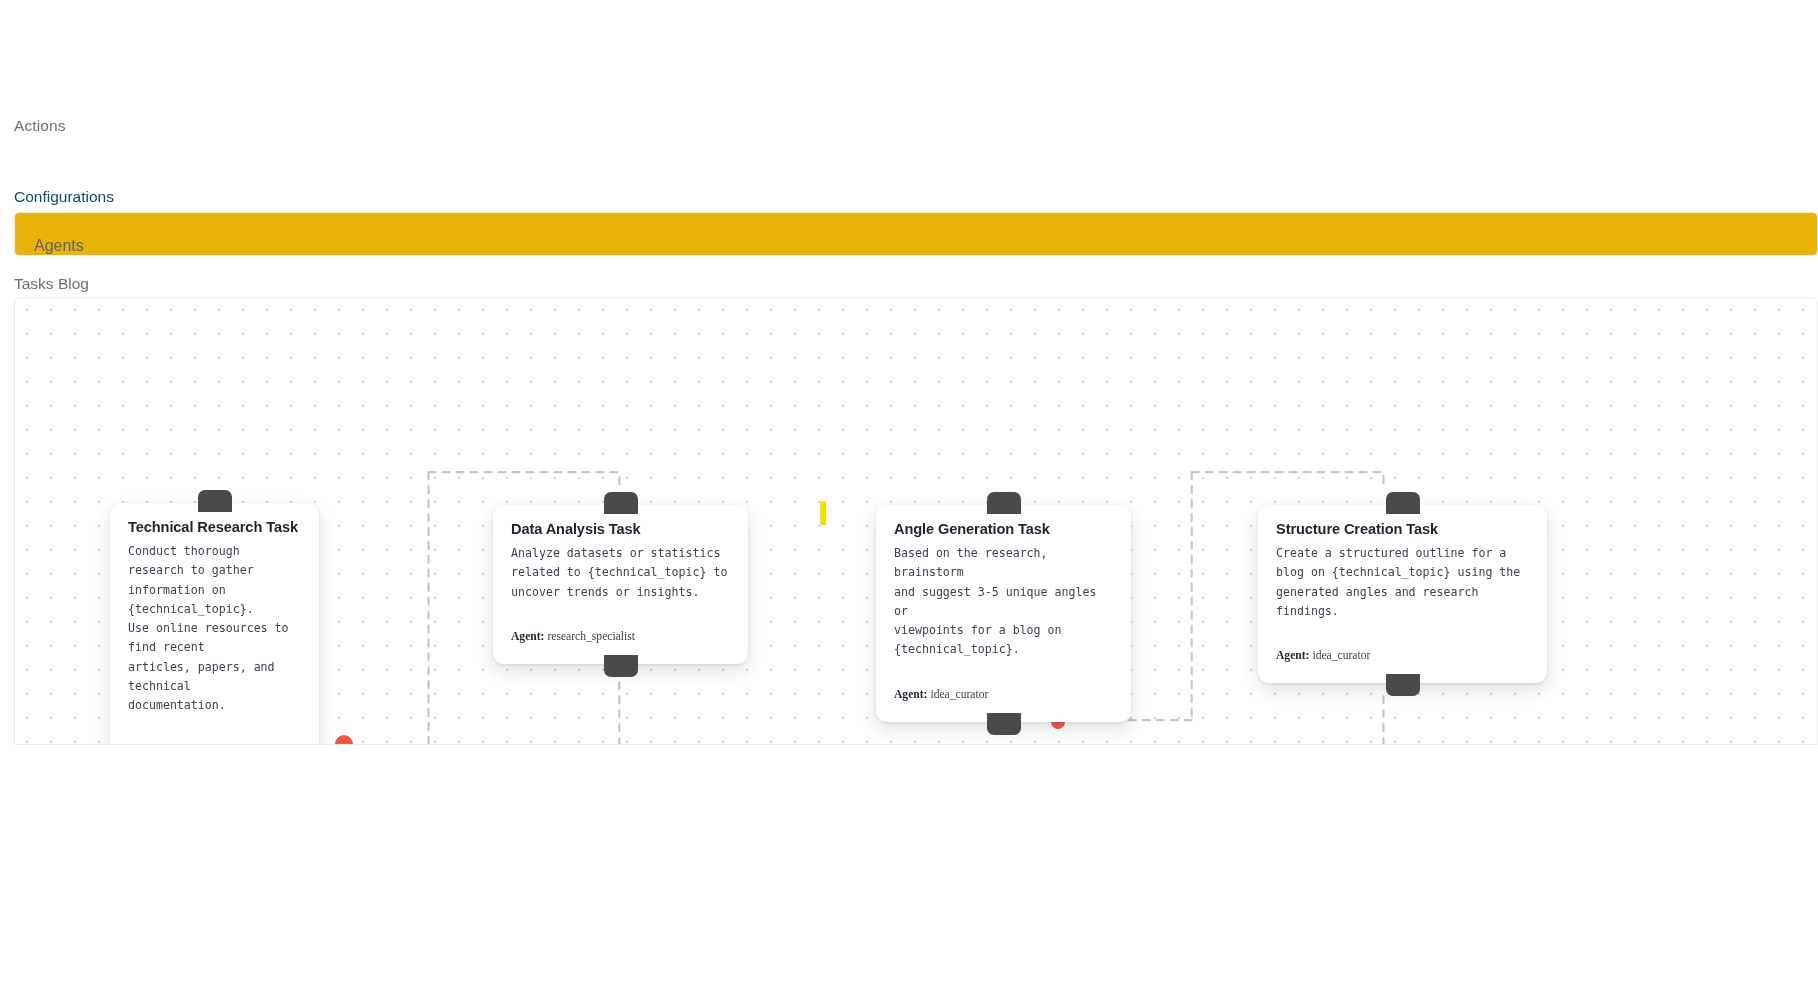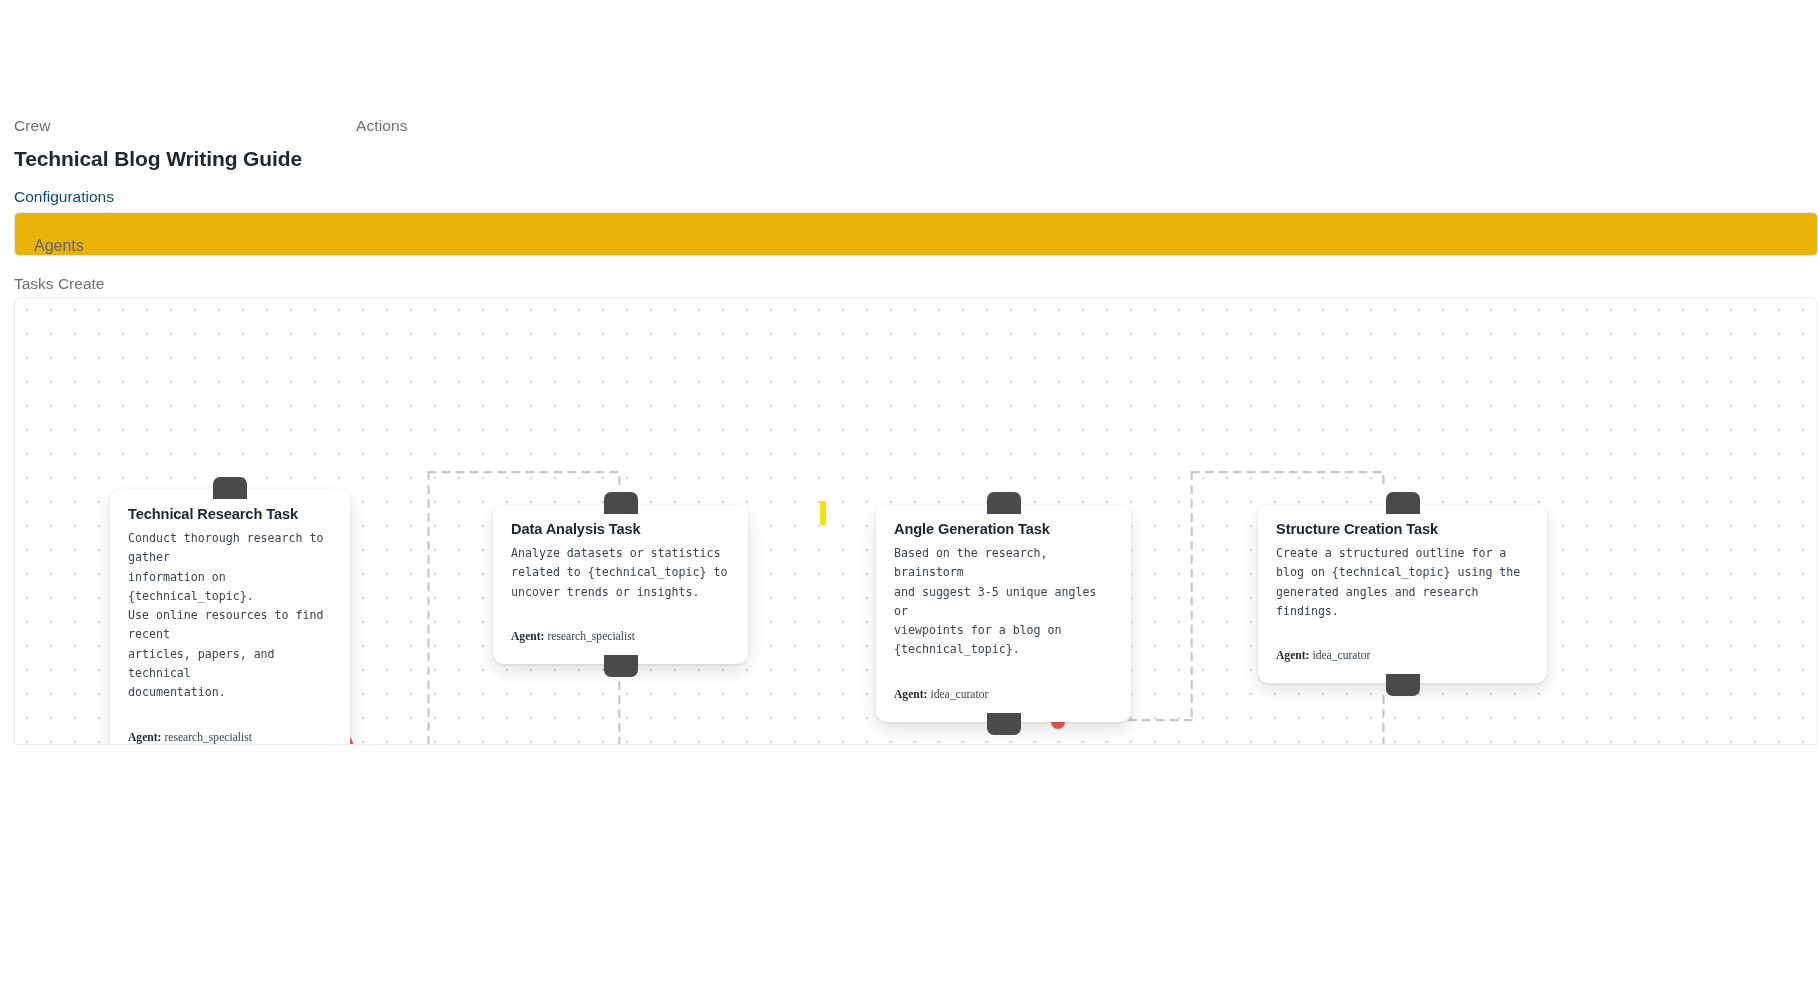--- a/index.html
+++ b/index.html
@@ -116,35 +116,31 @@
     position: absolute; width: 6px; height: 24px;
     background: #f4e10a; border-radius: 1px;
   }
 </style>
 </head>
 <body>
 
 <div class="page">
 
   <div class="header-row">
-    <div class="crew-block">
-      <div class="field-label">Crew</div>
-      <div class="crew-title">Technical Blog Writing Guide</div>
-    </div>
     <div class="actions-block">
       <div class="field-label">Actions</div>
     </div>
   </div>
 
   <div class="section-label-config">Configurations</div>
   <div class="agents-panel">
     <div class="agents-panel-label">Agents</div>
   </div>
 
-  <div class="section-label-tasks">Tasks Create</div>
+  <div class="section-label-tasks">Tasks Blog</div>
 
   <div class="canvas">
 
     <svg class="edges" viewBox="0 0 1804 448" preserveAspectRatio="none">
       <g fill="none" stroke="#c6c6cc" stroke-width="2.2" stroke-dasharray="7 7" stroke-linecap="round">
 
         <path d="M223 410 L223 460"></path>
 
         <path d="M414 175 L414 460"></path>
 
@@ -161,21 +157,21 @@
       </g>
     </svg>
 
     <div class="yellow-marker" style="left:805px; top:203px;"></div>
 
     <div class="mini-dot" style="left:1036px; top:417px; width:14px; height:14px;"></div>
 
     <div class="mini-dot" style="left:275px; top:437px; width:18px; height:18px;"></div>
     <div class="mini-dot" style="left:320px; top:437px; width:18px; height:18px;"></div>
 
-    <div class="node" style="left:95px; top:192px; width:240px;">
+    <div class="node" style="left:95px; top:205px; width:209px;">
       <div class="node-card">
         <div class="handle handle-top"></div>
         <div class="node-title">Technical Research Task</div>
         <div class="node-desc">Conduct thorough research to gather
 information on {technical_topic}.
 Use online resources to find recent
 articles, papers, and technical
 documentation.</div>
         <div class="node-agent">
           <b>Agent:</b>

